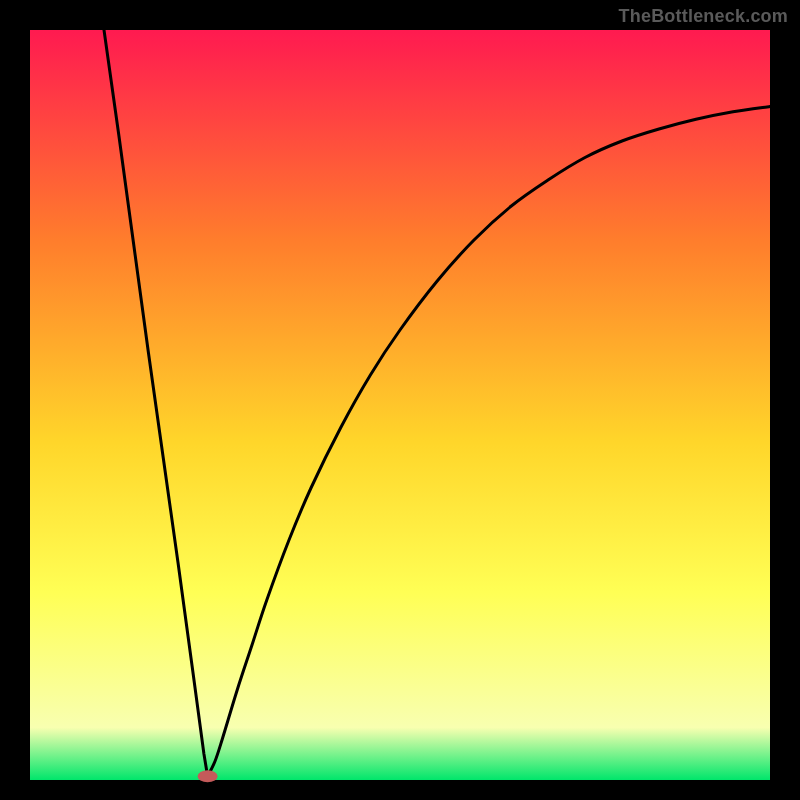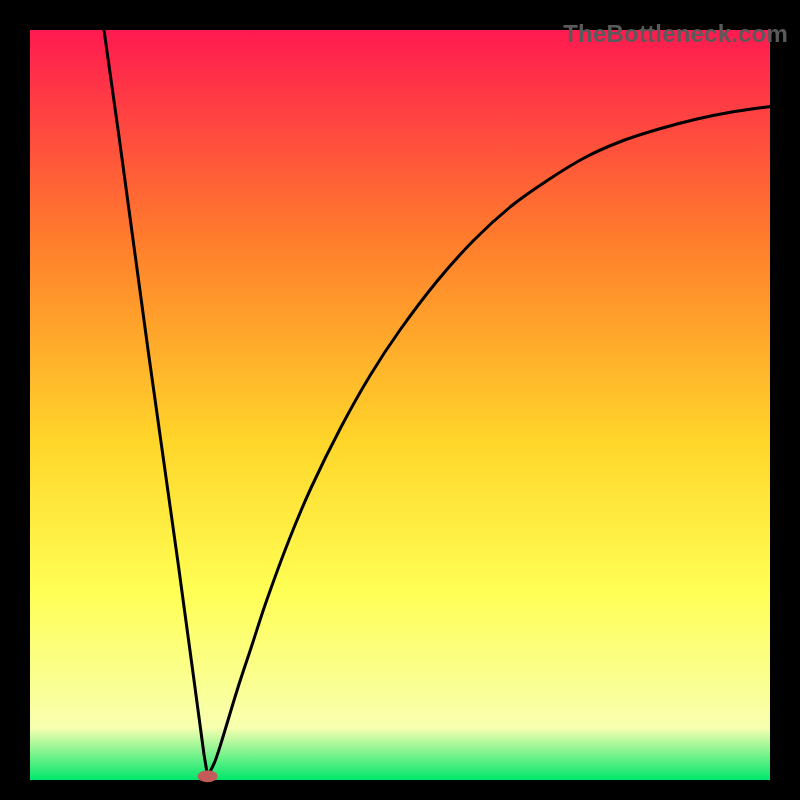--- a/index.html
+++ b/index.html
@@ -11,24 +11,24 @@
     overflow: hidden;
     font-family: Arial, Helvetica, sans-serif;
   }
   .container {
     position: relative;
     width: 800px;
     height: 800px;
   }
   .watermark {
     position: absolute;
-    top: 20px;
+    top: 6px;
     right: 12px;
     color: #5a5a5a;
-    font-size: 24px;
+    font-size: 18px;
     font-weight: bold;
     letter-spacing: 0.2px;
     z-index: 40;
   }
   svg {
     display: block;
   }
 </style>
 </head>
 <body>

